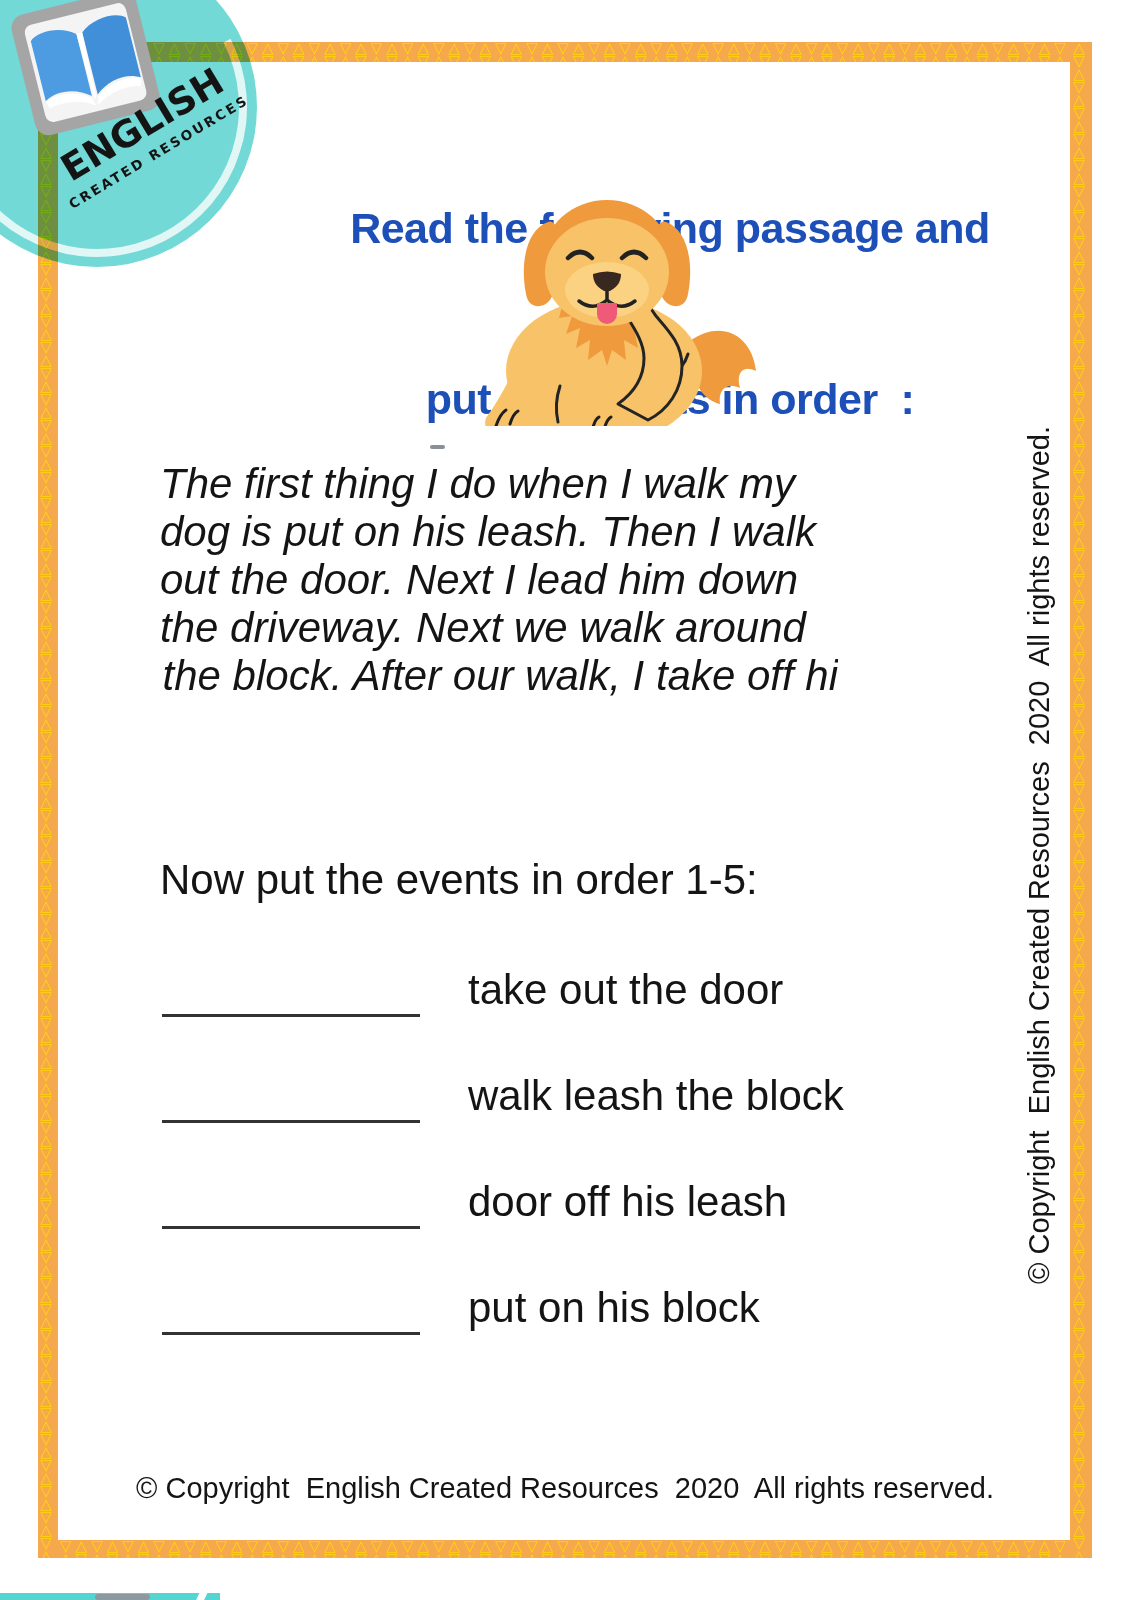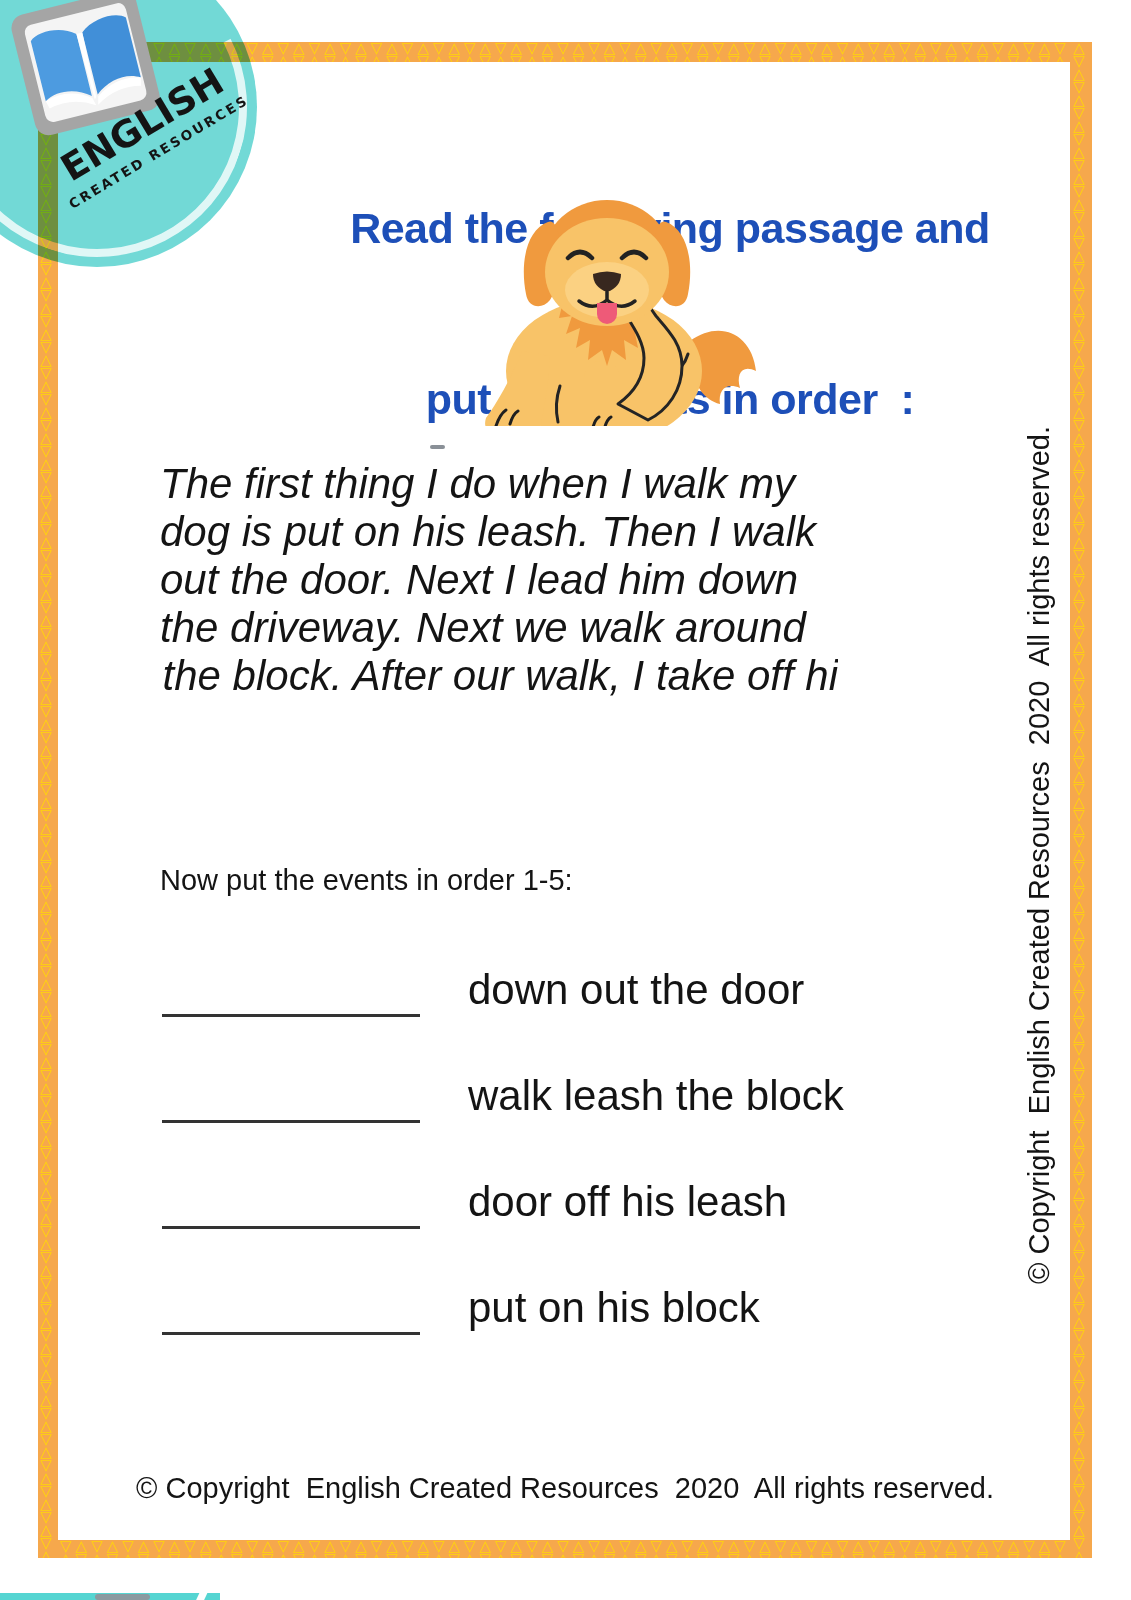--- a/index.html
+++ b/index.html
@@ -48,21 +48,21 @@
   .dog-wrap{position:absolute;left:452px;top:186px;width:310px;height:240px;overflow:hidden;z-index:4;}
   .gray-dash{position:absolute;left:430px;top:445px;width:15px;height:4px;background:#8a9097;border-radius:2px;z-index:4;}
   .passage{
     position:absolute;left:160px;top:460px;z-index:4;color:#141414;
     font-size:42px;line-height:48px;font-style:italic;
   }
   .passage div{white-space:nowrap;}
   .passage .clipped{width:678px;overflow:hidden;text-align:right;}
   .instruction{
     position:absolute;left:160px;top:856px;z-index:4;color:#141414;
-    font-size:29px;line-height:48px;white-space:nowrap;
+    font-size:42px;line-height:48px;white-space:nowrap;
   }
   .events{position:absolute;left:160px;top:940px;width:860px;z-index:4;}
   .event-row{position:relative;height:106px;}
   .answer-blank{position:absolute;left:2px;top:74px;width:258px;border-bottom:3px solid #333333;}
   .event-label{
     position:absolute;left:308px;top:26px;color:#141414;
     font-size:42px;line-height:48px;white-space:nowrap;
   }
   .footer-copyright{
     position:absolute;left:18px;top:1472px;width:1094px;z-index:4;
@@ -147,21 +147,21 @@
   <div>out the door. Next I lead him down</div>
   <div>the driveway. Next we walk around</div>
   <div class="clipped">the block. After our walk, I take off hi</div>
 </div>
 
 <div class="instruction">Now put the events in order 1-5:</div>
 
 <div class="events">
   <div class="event-row">
     <div class="answer-blank"></div>
-    <div class="event-label">down out the door</div>
+    <div class="event-label">take out the door</div>
   </div>
   <div class="event-row">
     <div class="answer-blank"></div>
     <div class="event-label">walk leash the block</div>
   </div>
   <div class="event-row">
     <div class="answer-blank"></div>
     <div class="event-label">door off his leash</div>
   </div>
   <div class="event-row">

